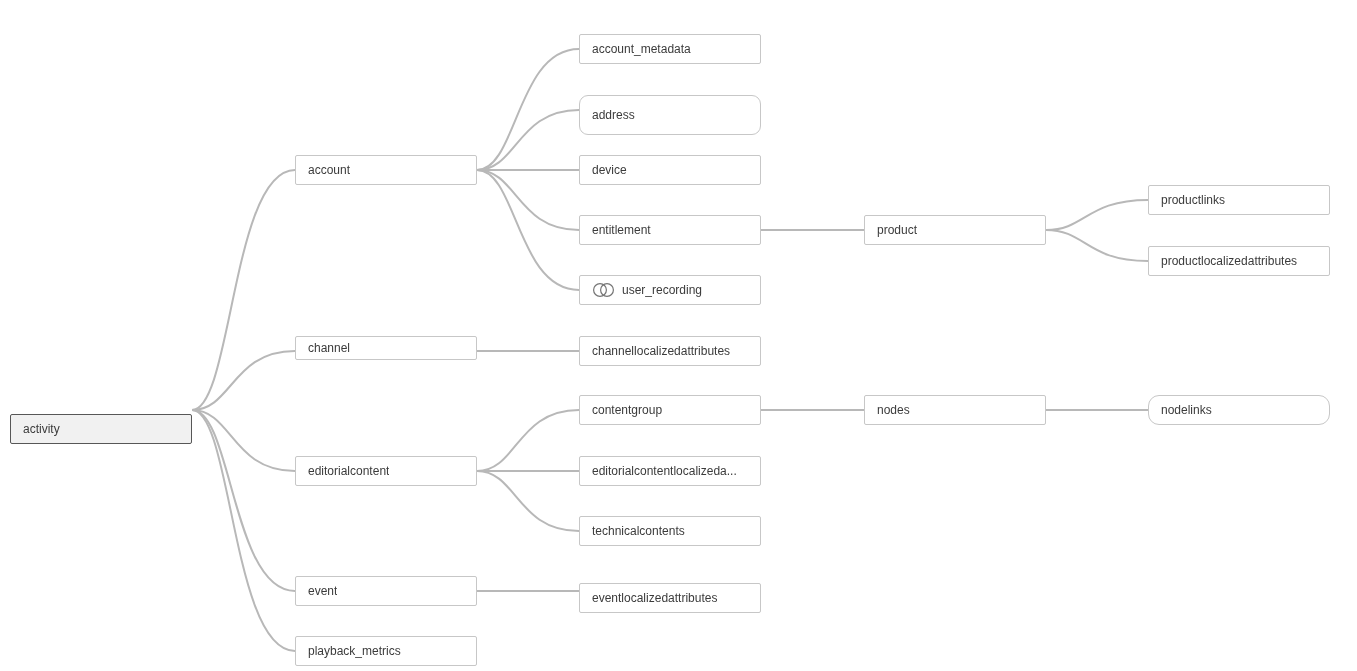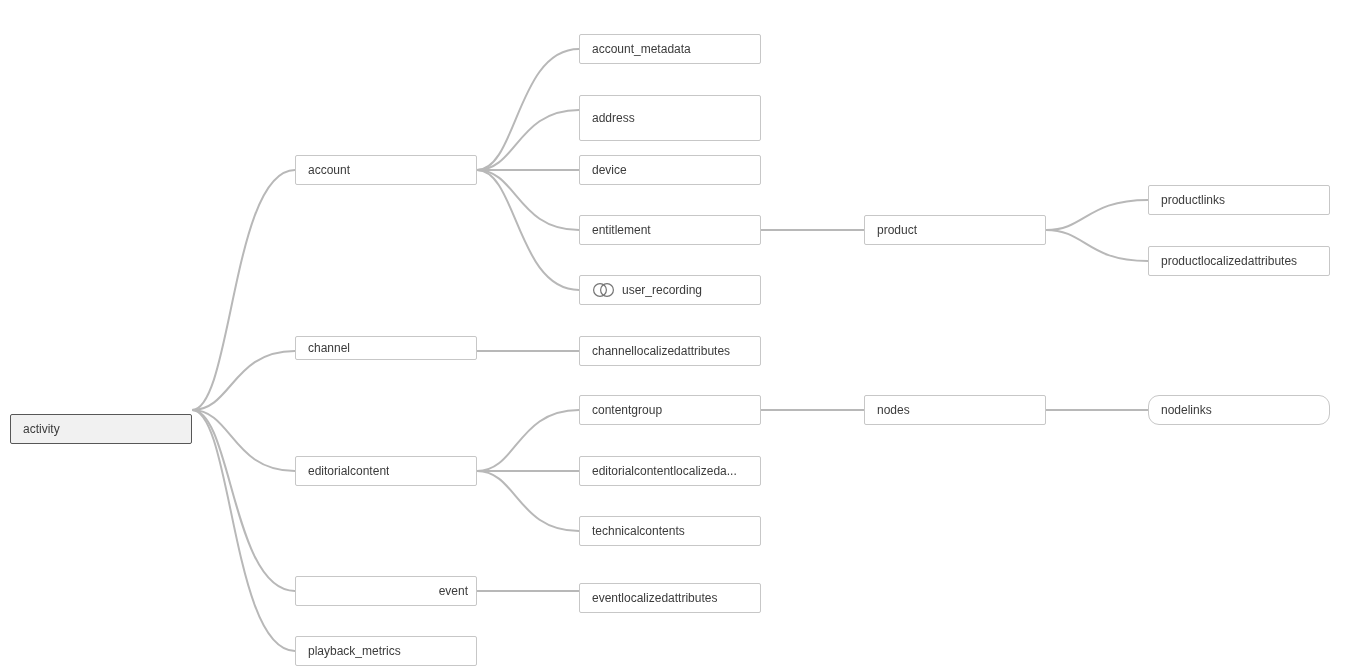--- a/index.html
+++ b/index.html
@@ -84,30 +84,30 @@
       </div>
       <div class="node" style="left: 295px; top: 155px; width: 182px; height: 30px;">
         <span class="label">account</span>
       </div>
       <div class="node" style="left: 295px; top: 336px; width: 182px; height: 24px;">
         <span class="label">channel</span>
       </div>
       <div class="node" style="left: 295px; top: 456px; width: 182px; height: 30px;">
         <span class="label">editorialcontent</span>
       </div>
-      <div class="node" style="left: 295px; top: 576px; width: 182px; height: 30px; justify-content: flex-end;">
+      <div class="node" style="left: 295px; top: 576px; width: 182px; height: 30px;">
         <span class="label">event</span>
       </div>
       <div class="node" style="left: 295px; top: 636px; width: 182px; height: 30px;">
         <span class="label">playback_metrics</span>
       </div>
       <div class="node" style="left: 579px; top: 34px; width: 182px; height: 30px;">
         <span class="label">account_metadata</span>
       </div>
-      <div class="node" style="left: 579px; top: 95px; width: 182px; height: 46px;">
+      <div class="node" style="left: 579px; top: 95px; width: 182px; height: 40px; border-radius: 9px;">
         <span class="label">address</span>
       </div>
       <div class="node" style="left: 579px; top: 155px; width: 182px; height: 30px;">
         <span class="label">device</span>
       </div>
       <div class="node" style="left: 579px; top: 215px; width: 182px; height: 30px;">
         <span class="label">entitlement</span>
       </div>
       <div class="node" style="left: 579px; top: 275px; width: 182px; height: 30px;">
         <span class="icon">

